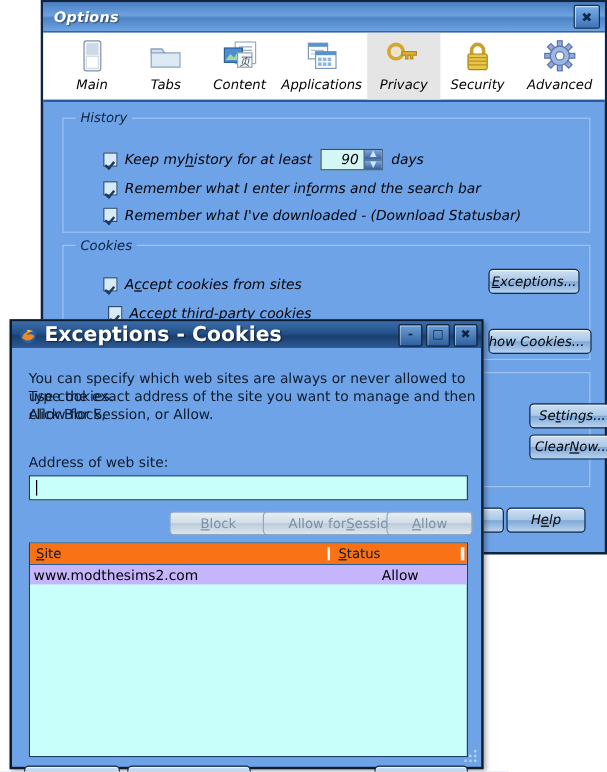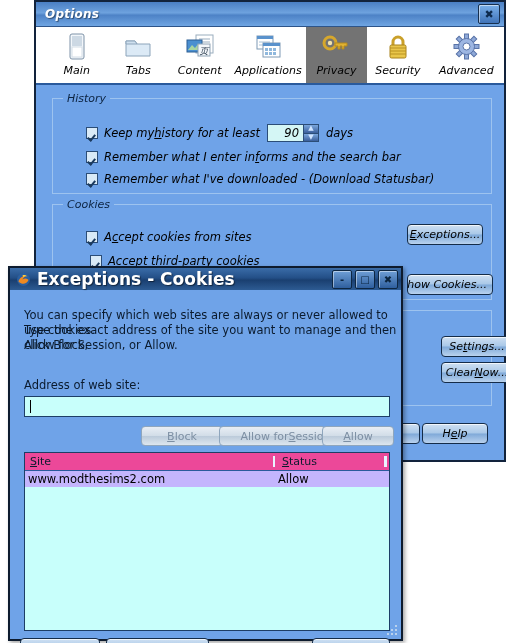--- a/index.html
+++ b/index.html
@@ -62,21 +62,21 @@
   }
   .tool-tab {
     width: 62px;
     display: flex; flex-direction: column;
     align-items: center; justify-content: flex-start;
     padding-top: 4px;
     box-sizing: border-box;
   }
   .tool-tab.wide { width: 76px; }
   .tool-tab.selected {
-    background: #737373;
+    background: #e5e5e5;
   }
   .tool-ico { height: 31px; display:flex; align-items:center; justify-content:center; }
   .tool-label {
     font-size: 11px; color: #000; margin-top: 2px;
   }
 
   
   .groupbox {
     position: absolute;
     border: 1px solid #9dc3ef;
@@ -237,40 +237,40 @@
     position: absolute;
     left: 14px; top: 162px;
     width: 366px; height: 179px;
     background: #c8fffb;
     border: 1px solid #1d3e66;
     box-sizing: border-box;
   }
   #list-header {
     display: flex;
     height: 17px;
-    background: #ec4899;
+    background: #f97316;
     border-bottom: 1px solid #2a5a9c;
     font-size: 11px;
     color: #0b1b2e;
     align-items: center;
   }
   .lh-site { width: 248px; padding-left: 5px; box-sizing: border-box; }
   .lh-sep { width: 2px; height: 11px; background: #e9f4ff; }
   .lh-status { flex: 1; padding-left: 7px; box-sizing: border-box; }
   .lh-end { width: 3px; height: 11px; background: #e9f4ff; margin-right: 2px; }
   .list-row {
     display: flex;
     height: 16px;
     align-items: center;
     background: #c4b5fd;
     font-size: 11.5px;
     color: #000;
   }
   .lr-site { width: 253px; padding-left: 3px; box-sizing: border-box; }
-  .lr-status { flex: 1; }
+  .lr-status { flex: 1; text-align: center; }
   .grip {
     position: absolute;
     right: 2px; bottom: 2px;
     width: 12px; height: 12px;
   }
   .grip i {
     position: absolute; width: 2px; height: 2px;
     background: #b9d2ee;
     display: block;
   }

